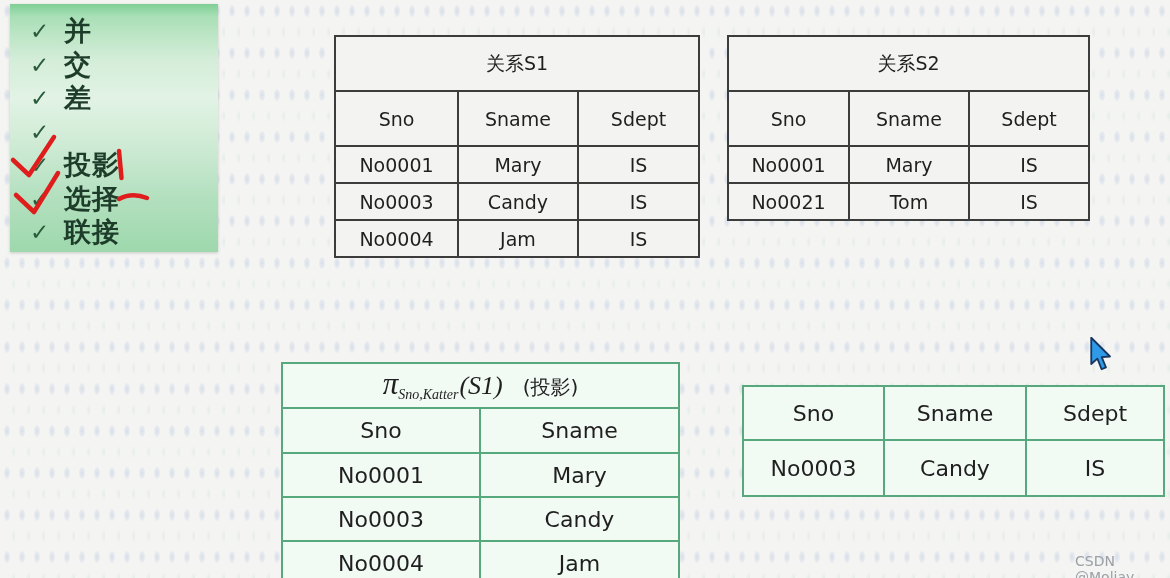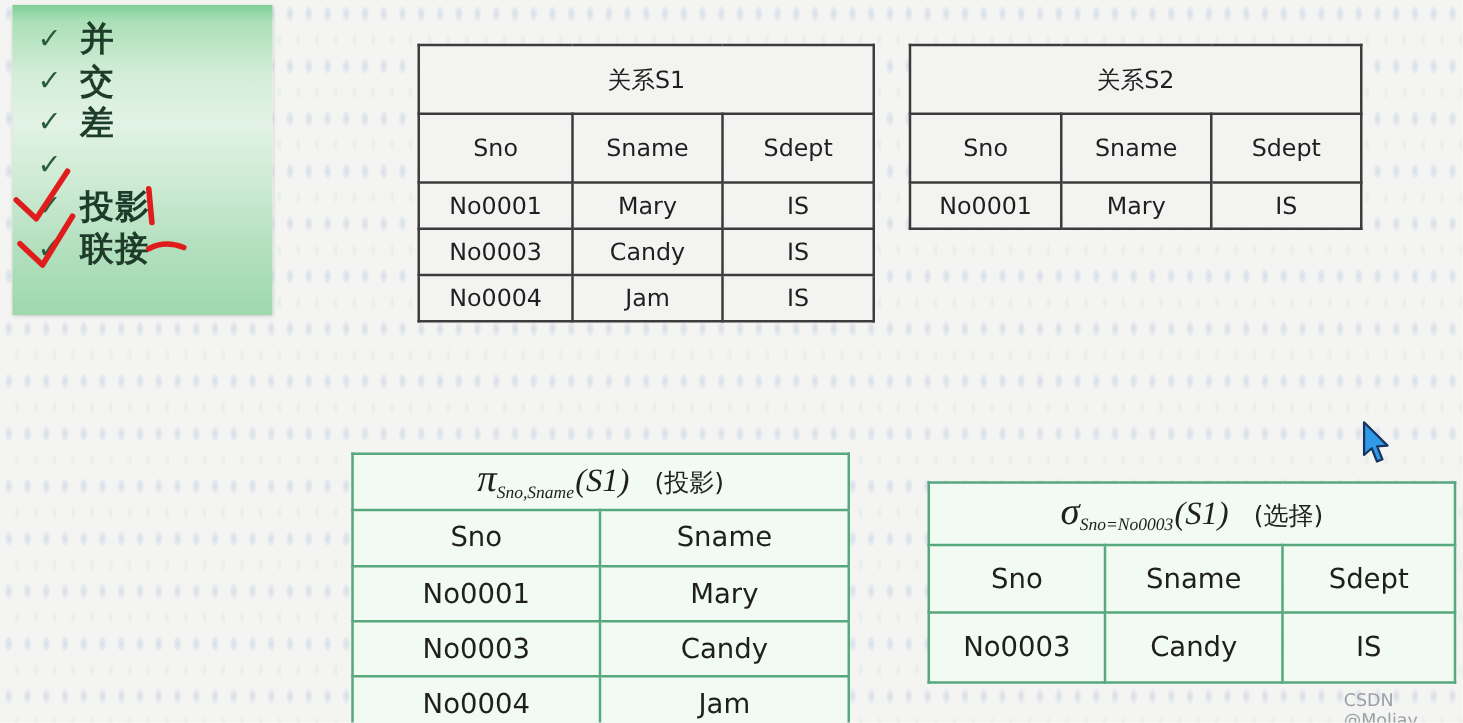--- a/index.html
+++ b/index.html
@@ -86,20 +86,24 @@
     </div>
     <div class="op-item">
       <span class="op-check">✓</span>
     </div>
     <div class="op-item">
       <span class="op-check">✓</span>
       <span class="op-label">投影</span>
     </div>
     <div class="op-item">
       <span class="op-check">✓</span>
+      <span class="op-label">选择</span>
+    </div>
+    <div class="op-item">
+      <span class="op-check">✓</span>
       <span class="op-label">联接</span>
     </div>
   </div>
 
   <svg class="red-ink" width="230" height="100" viewBox="0 0 230 100">
     <polyline points="13,32 29,47 54,9" fill="none" stroke="#e01d1d" stroke-width="4.5" stroke-linecap="round" stroke-linejoin="round"></polyline>
     <path d="M119,23 L121.5,50" fill="none" stroke="#e01d1d" stroke-width="4.5" stroke-linecap="round"></path>
     <polyline points="16,67 34,84 58,45" fill="none" stroke="#e01d1d" stroke-width="4.5" stroke-linecap="round" stroke-linejoin="round"></polyline>
     <path d="M119,71 Q132,64 147,70" fill="none" stroke="#e01d1d" stroke-width="4.5" stroke-linecap="round"></path>
   </svg>
@@ -150,32 +154,37 @@
     <tr class="trow">
       <td>Sno</td>
       <td>Sname</td>
       <td>Sdept</td>
     </tr>
     <tr>
       <td>No0001</td>
       <td>Mary</td>
       <td>IS</td>
     </tr>
+    <tr>
+      <td>No0021</td>
+      <td>Tom</td>
+      <td>IS</td>
+    </tr>
   </tbody>
     </table>
 
   <table id="proj" class="green-table">
     <colgroup>
         <col style="width:198px">
         <col style="width:199px">
       </colgroup>
     <tbody>
         <tr class="trow">
       <td colspan="2">
-        <span class="f-op">π</span><sub class="f-sub">Sno,Sname</sub><span class="f-arg">(S1)</span><span class="f-note">(投影)</span>
+        <span class="f-op">π</span><sub class="f-sub">Sno,Katter</sub><span class="f-arg">(S1)</span><span class="f-note">(投影)</span>
       </td>
     </tr>
     <tr class="hrow">
       <td>Sno</td>
       <td>Sname</td>
     </tr>
     <tr>
       <td>No0001</td>
       <td>Mary</td>
     </tr>
@@ -190,25 +199,20 @@
   </tbody>
     </table>
 
   <table id="sel" class="green-table">
     <colgroup>
         <col style="width:141px">
         <col style="width:142px">
         <col style="width:138px">
       </colgroup>
     <tbody>
-        <tr class="trow">
-      <td colspan="3">
-        <span class="f-op">σ</span><sub class="f-sub">Sno=No0003</sub><span class="f-arg">(S1)</span><span class="f-note">(选择)</span>
-      </td>
-    </tr>
     <tr class="hrow">
       <td>Sno</td>
       <td>Sname</td>
       <td>Sdept</td>
     </tr>
     <tr class="drow">
       <td>No0003</td>
       <td>Candy</td>
       <td>IS</td>
     </tr>

